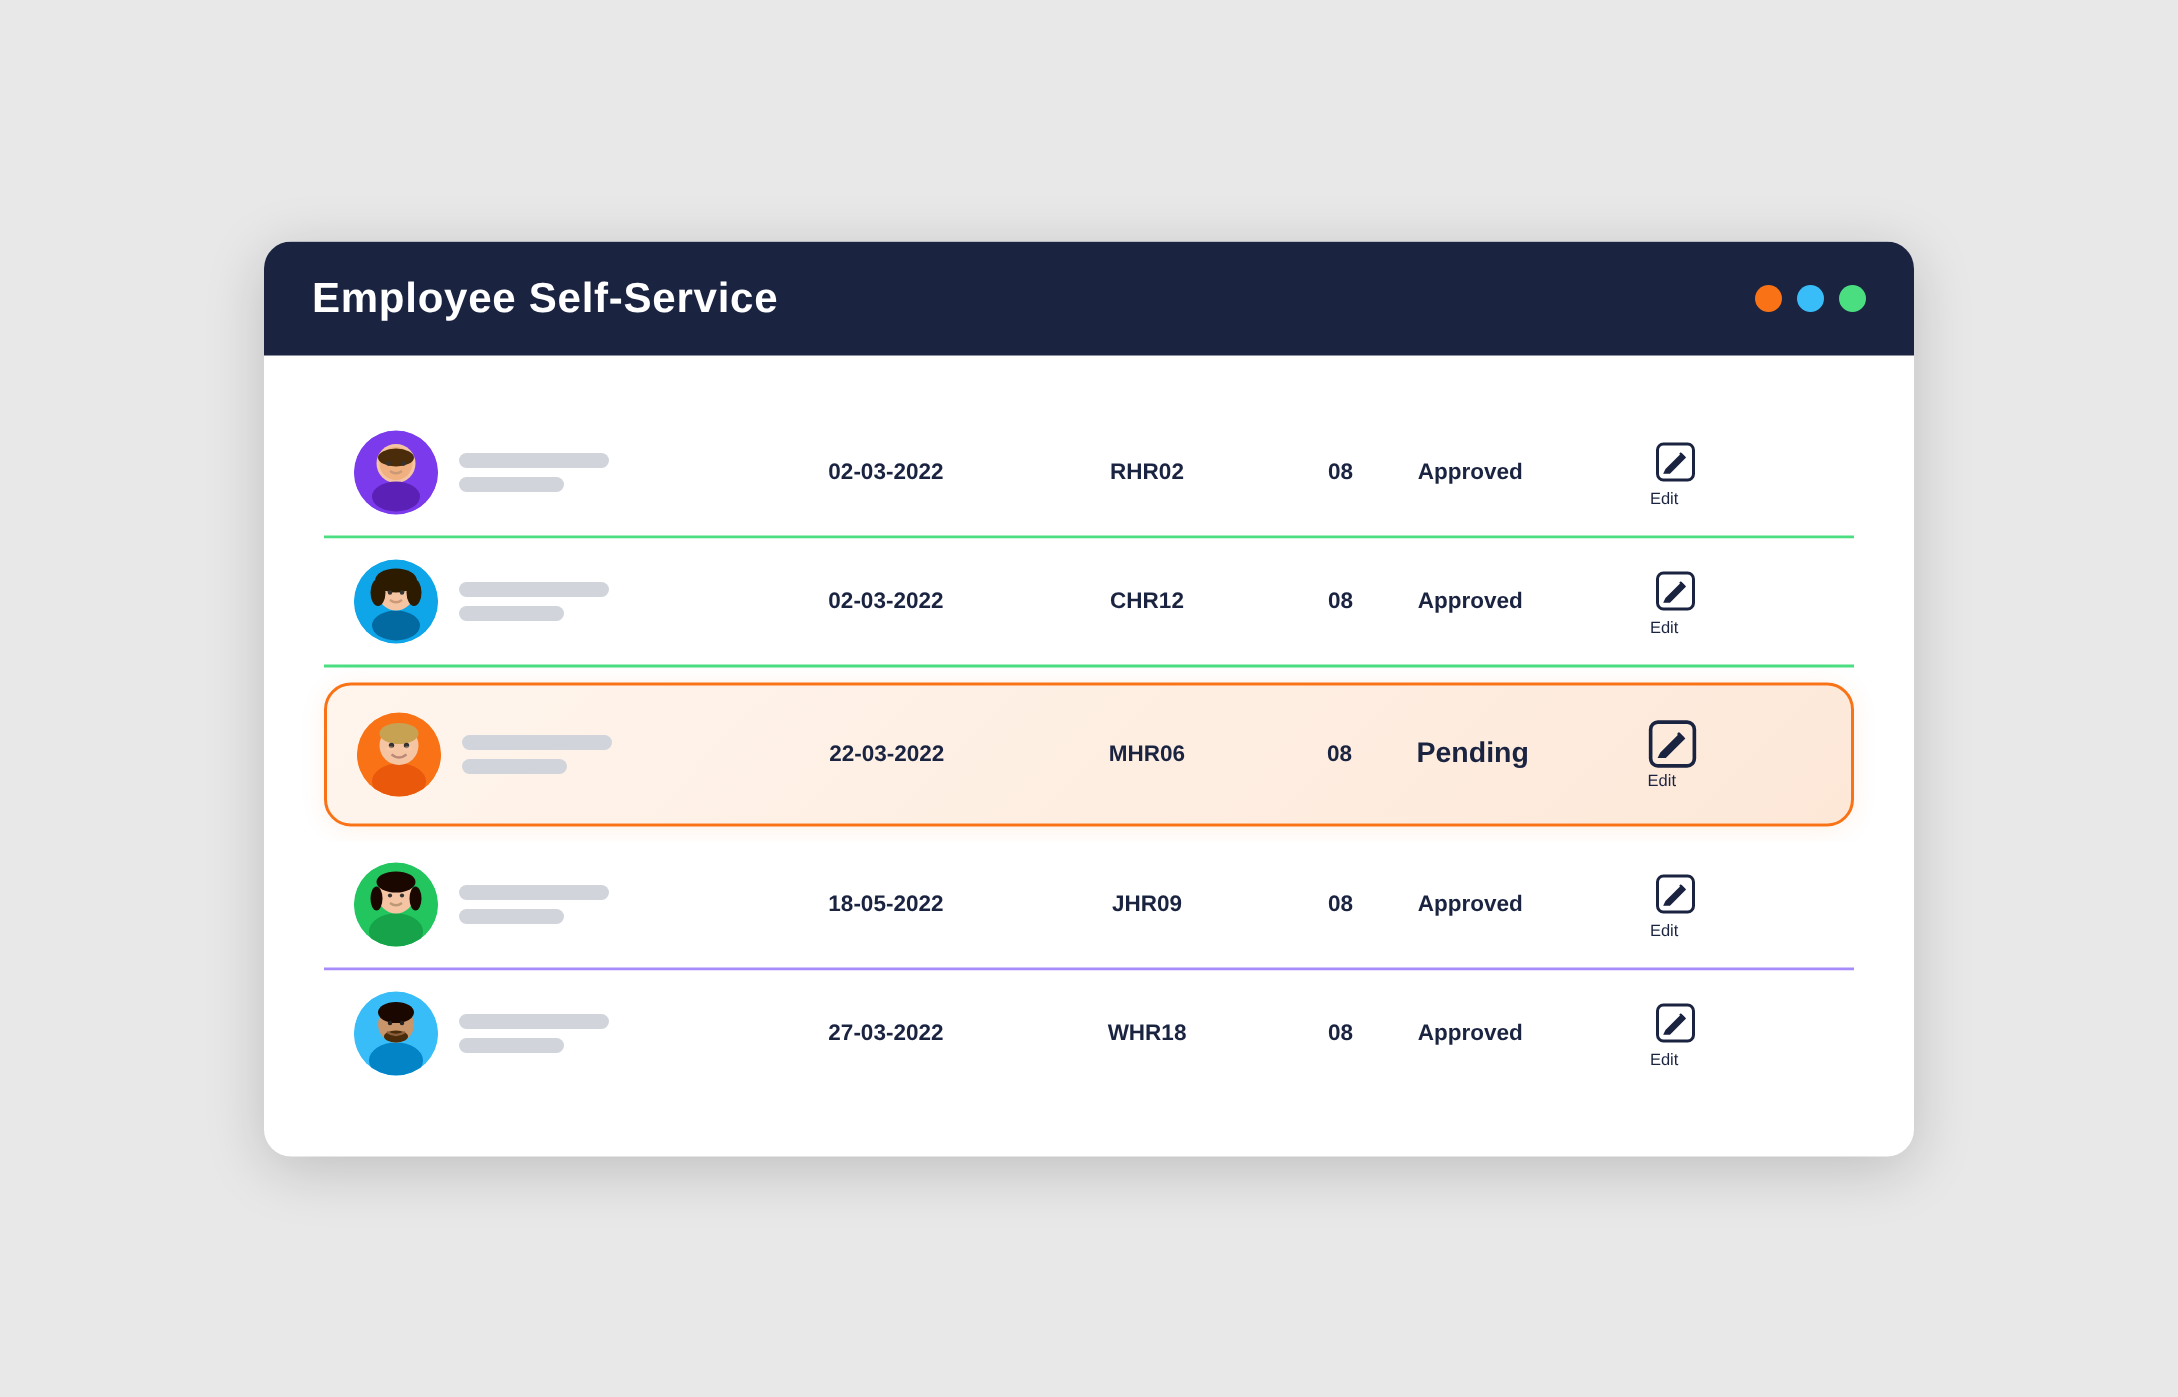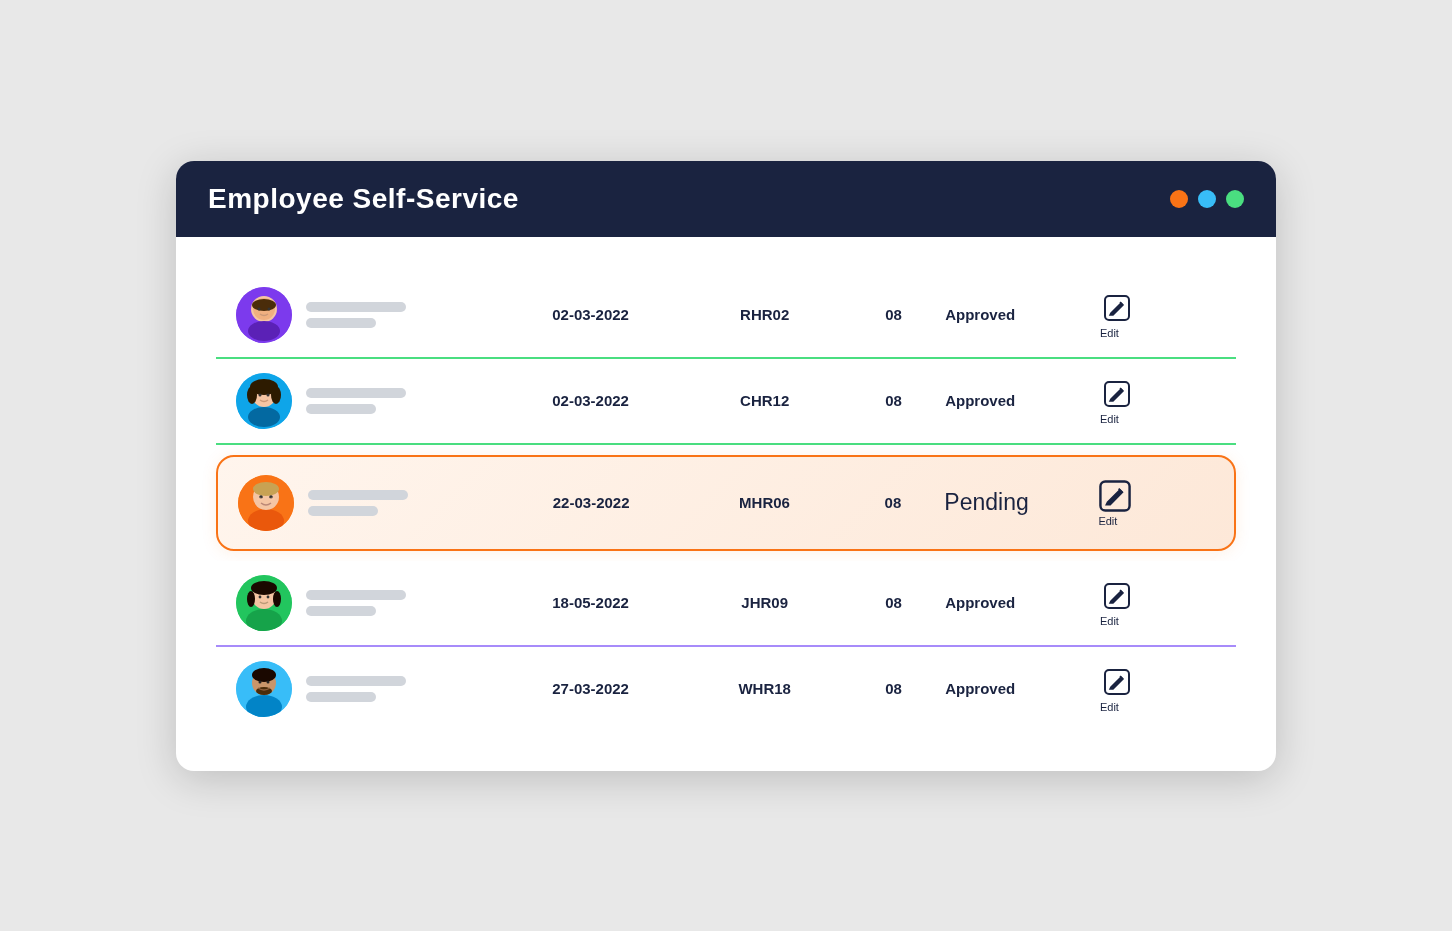--- a/index.html
+++ b/index.html
@@ -154,22 +154,22 @@
     }
 
     .cell-status {
       text-align: left;
       font-size: 15px;
       font-weight: 600;
       color: #1a2340;
     }
 
     .cell-status.pending {
-      font-size: 23px;
-      font-weight: 400;
+      font-size: 19px;
+      font-weight: 700;
     }
 
     .action-cell {
       display: flex;
       flex-direction: column;
       align-items: flex-start;
       gap: 2px;
     }
 
     .edit-icon-wrap {

